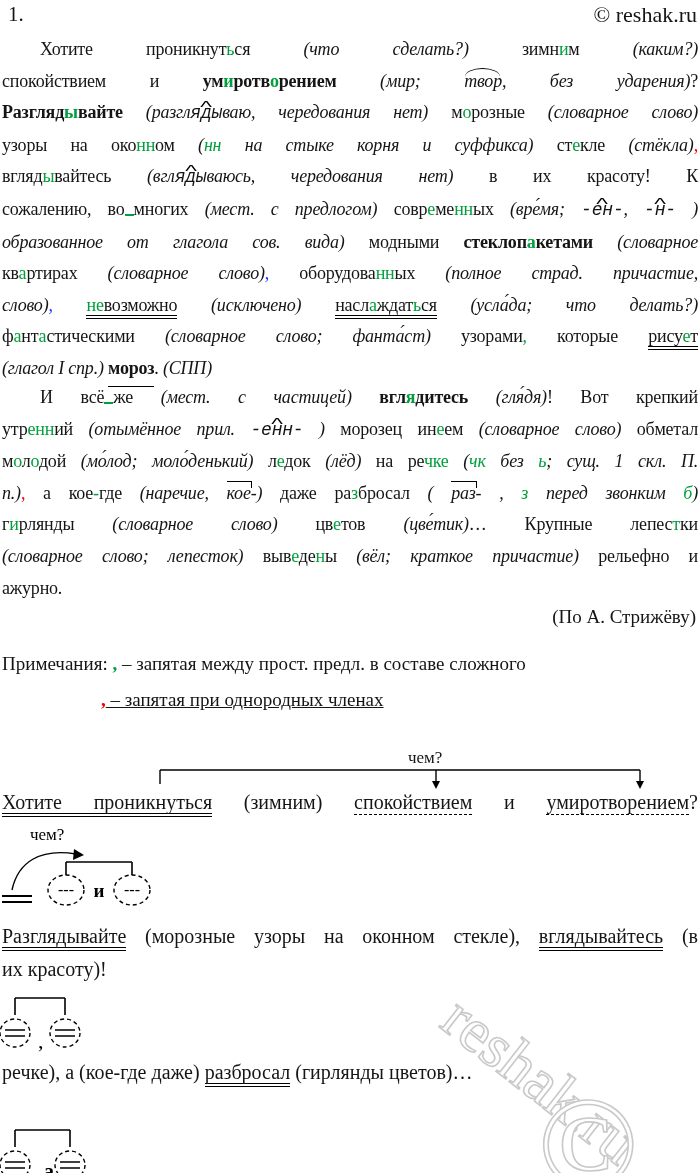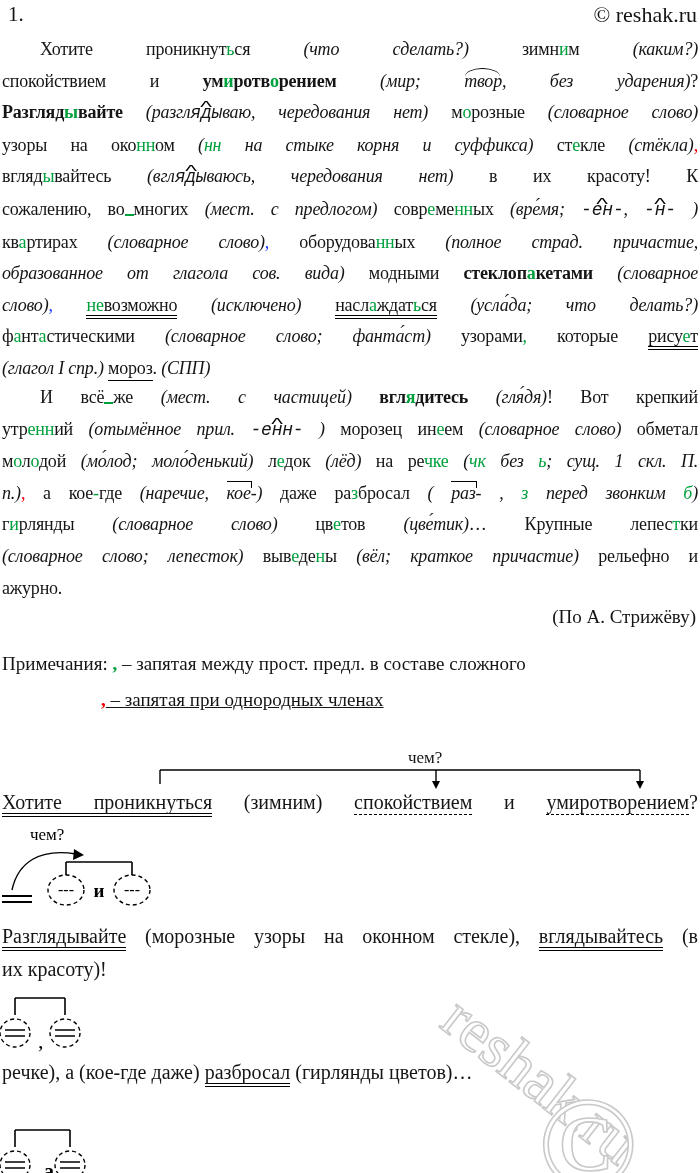--- a/index.html
+++ b/index.html
@@ -31,21 +31,21 @@
   
   .notes{left:2px;top:646px;width:696px;font-size:19px;}
   .notes .line{line-height:36px;text-align:center;text-align-last:left;}
   .note-cont{margin-left:99px;text-decoration:underline;}
   
   .s-b{font-weight:bold;}
   .s-i{font-style:italic;}
   .s-g{color:var(--green);}
   .s-r{color:var(--red);}
   .s-bl{color:var(--blue);}
-  .s-u1{border-bottom:1.5px solid #000;padding-bottom:2px;}
+  .s-u1{border-bottom:1.5px solid #000;padding-bottom:8px;font-weight:bold;}
   .s-u2{border-bottom:4px double #000;}
   .s-ud{border-bottom:1.6px dashed #000;padding-bottom:1px;}
   .s-crt{position:relative;font-family:Liberation Mono, monospace;}
   .s-crt::after{
     content:"^";position:absolute;top:-0.78em;left:50%;
     transform:translateX(-50%) scale(1.6,0.85);
     font-style:normal;font-size:0.85em;color:#000;
   }
   .s-arc{position:relative;}
   .s-arc::after{
@@ -86,22 +86,22 @@
   <div class="abs hdr-num">1.</div>
   <div class="abs hdr-copy">© reshak.ru</div>
 
   <div class="abs para" style="top:34px">
       <div class="line ind"><span>Хотите проникнут</span><span class="s-g">ь</span><span>ся </span><span class="s-i">(что сделать?)</span><span> зимн</span><span class="s-g">и</span><span>м </span><span class="s-i">(каким?)</span></div>
       <div class="line"><span>спокойствием и </span><span class="s-b">ум</span><span class="s-b s-g">и</span><span class="s-b">ротв</span><span class="s-b s-g">о</span><span class="s-b">рением</span><span> </span><span class="s-i">(мир; </span><span class="s-i s-arc">твор</span><span class="s-i">, без ударения)</span><span>?</span></div>
       <div class="line"><span class="s-b">Разгляд</span><span class="s-b s-g">ы</span><span class="s-b">вайте</span><span> </span><span class="s-i">(разгл</span><span class="s-i s-crt">яды</span><span class="s-i">ваю</span><span class="s-i">, чередования нет)</span><span> м</span><span class="s-g">о</span><span>розные </span><span class="s-i">(словарное слово)</span></div>
       <div class="line"><span>узоры на око</span><span class="s-g">нн</span><span>ом </span><span class="s-i">(</span><span class="s-i s-g">нн</span><span class="s-i"> на стыке корня и суффикса)</span><span> ст</span><span class="s-g">е</span><span>кле </span><span class="s-i">(стёкла)</span><span class="s-r">,</span></div>
       <div class="line"><span>вгляд</span><span class="s-g">ы</span><span>вайтесь </span><span class="s-i">(вгл</span><span class="s-i s-crt">яды</span><span class="s-i">ваюсь</span><span class="s-i">, чередования нет)</span><span> в их красоту! К</span></div>
       <div class="line"><span>сожалению, во</span><span class="tie"></span><span>многих </span><span class="s-i">(мест. с предлогом)</span><span> совр</span><span class="s-g">е</span><span>ме</span><span class="s-g">нн</span><span>ых </span><span class="s-i">(вре́мя; </span><span class="s-i s-crt">-ен-</span><span class="s-i">, </span><span class="s-i s-crt">-н-</span><span class="s-i"> )</span></div>
+      <div class="line"><span class="s-i">образованное от глагола сов. вида)</span><span> модными </span><span class="s-b">стеклоп</span><span class="s-b s-g">а</span><span class="s-b">кетами</span><span> </span><span class="s-i">(словарное</span></div>
       <div class="line"><span>кв</span><span class="s-g">а</span><span>ртирах </span><span class="s-i">(словарное слово)</span><span class="s-bl">,</span><span> оборудова</span><span class="s-g">нн</span><span>ых </span><span class="s-i">(полное страд. причастие,</span></div>
-      <div class="line"><span class="s-i">образованное от глагола сов. вида)</span><span> модными </span><span class="s-b">стеклоп</span><span class="s-b s-g">а</span><span class="s-b">кетами</span><span> </span><span class="s-i">(словарное</span></div>
       <div class="line"><span class="s-i">слово)</span><span class="s-bl">,</span><span> </span><span class="s-g s-u2">не</span><span class="s-u2">возможно</span><span> </span><span class="s-i">(исключено)</span><span> </span><span class="s-u2">насл</span><span class="s-g s-u2">а</span><span class="s-u2">ждат</span><span class="s-g s-u2">ь</span><span class="s-u2">ся</span><span> </span><span class="s-i">(усла́да; что делать?)</span></div>
       <div class="line"><span>ф</span><span class="s-g">а</span><span>нт</span><span class="s-g">а</span><span>стическими </span><span class="s-i">(словарное слово; фанта́ст)</span><span> узорами</span><span class="s-g">,</span><span> которые </span><span class="s-u2">рису</span><span class="s-g s-u2">е</span><span class="s-u2">т</span></div>
       <div class="line last"><span class="s-i">(глагол I спр.)</span><span> </span><span class="s-u1">мороз</span><span>. </span><span class="s-i">(СПП)</span></div>
     </div>
 
   <div class="abs para" style="top:382px">
       <div class="line ind"><span>И всё</span><span class="tie"></span><span>же </span><span class="s-i">(мест. с частицей)</span><span> </span><span class="s-b">вгл</span><span class="s-b s-g">я</span><span class="s-b">дитесь</span><span> </span><span class="s-i">(гля́дя)</span><span>! Вот крепкий</span></div>
       <div class="line"><span>утр</span><span class="s-g">енн</span><span>ий </span><span class="s-i">(отымённое прил. </span><span class="s-i s-crt">-енн-</span><span class="s-i"> )</span><span> морозец ин</span><span class="s-g">е</span><span>ем </span><span class="s-i">(словарное слово)</span><span> обметал</span></div>
       <div class="line"><span>м</span><span class="s-g">о</span><span>л</span><span class="s-g">о</span><span>дой </span><span class="s-i">(мо́лод; моло́денький)</span><span> л</span><span class="s-g">е</span><span>док </span><span class="s-i">(лёд)</span><span> на ре</span><span class="s-g">чке</span><span> </span><span class="s-i">(</span><span class="s-i s-g">чк</span><span class="s-i"> без </span><span class="s-i s-g">ь</span><span class="s-i">; сущ. 1 скл. П.</span></div>
       <div class="line"><span class="s-i">п.)</span><span class="s-r">,</span><span> а кое</span><span class="s-g">-</span><span>где </span><span class="s-i">(наречие, </span><span class="s-i s-pfx">кое-</span><span class="s-i">)</span><span> даже ра</span><span class="s-g">з</span><span>бросал </span><span class="s-i">( </span><span class="s-i s-pfx">раз-</span><span class="s-i"> , </span><span class="s-i s-g">з</span><span class="s-i"> перед звонким </span><span class="s-i s-g">б</span><span class="s-i">)</span></div>

